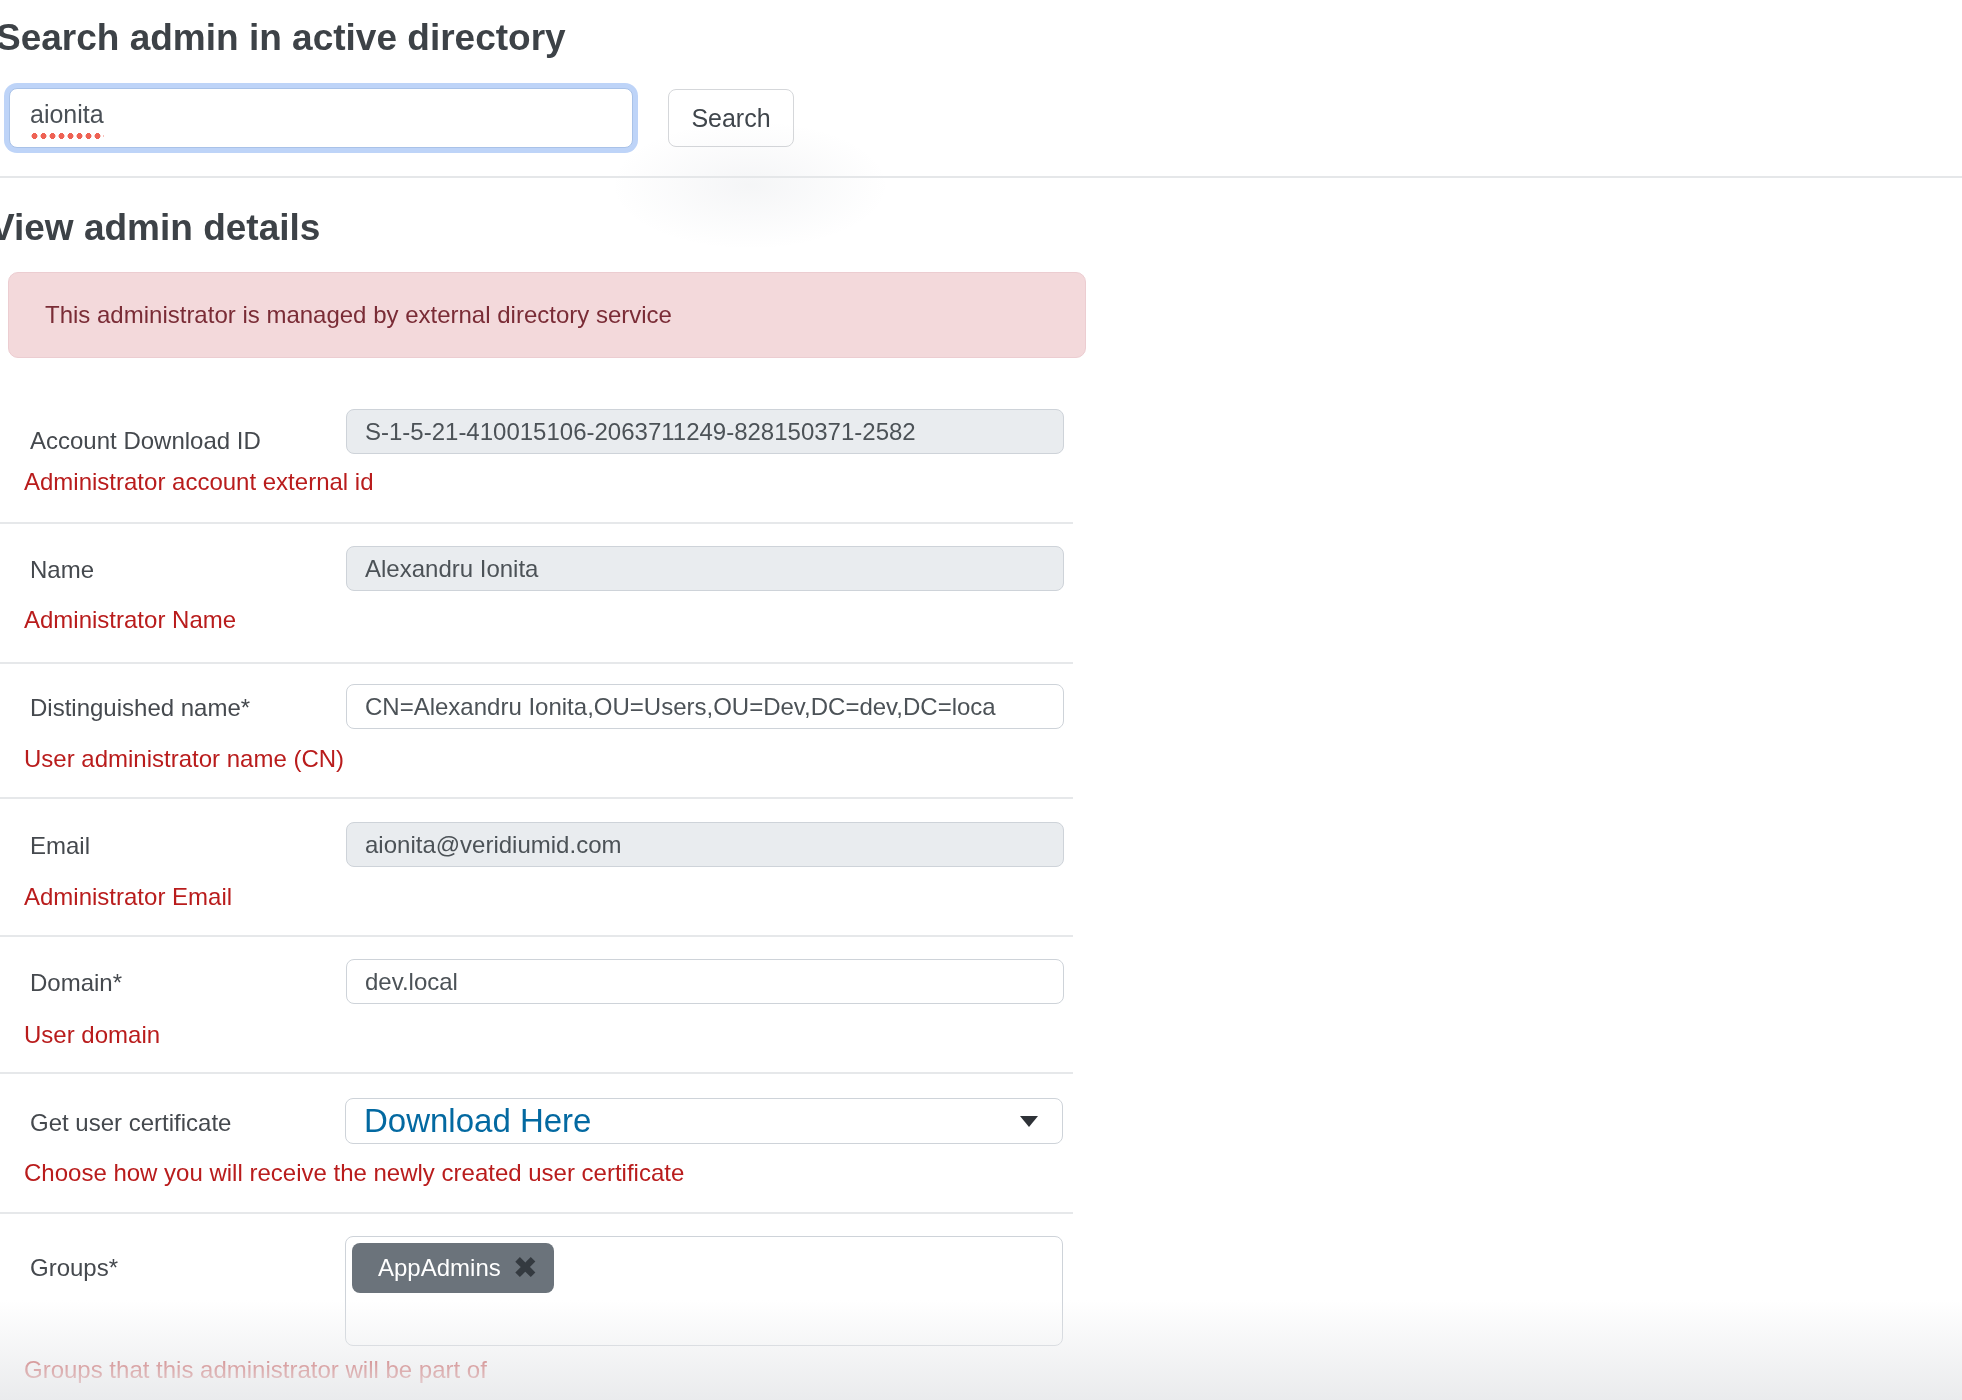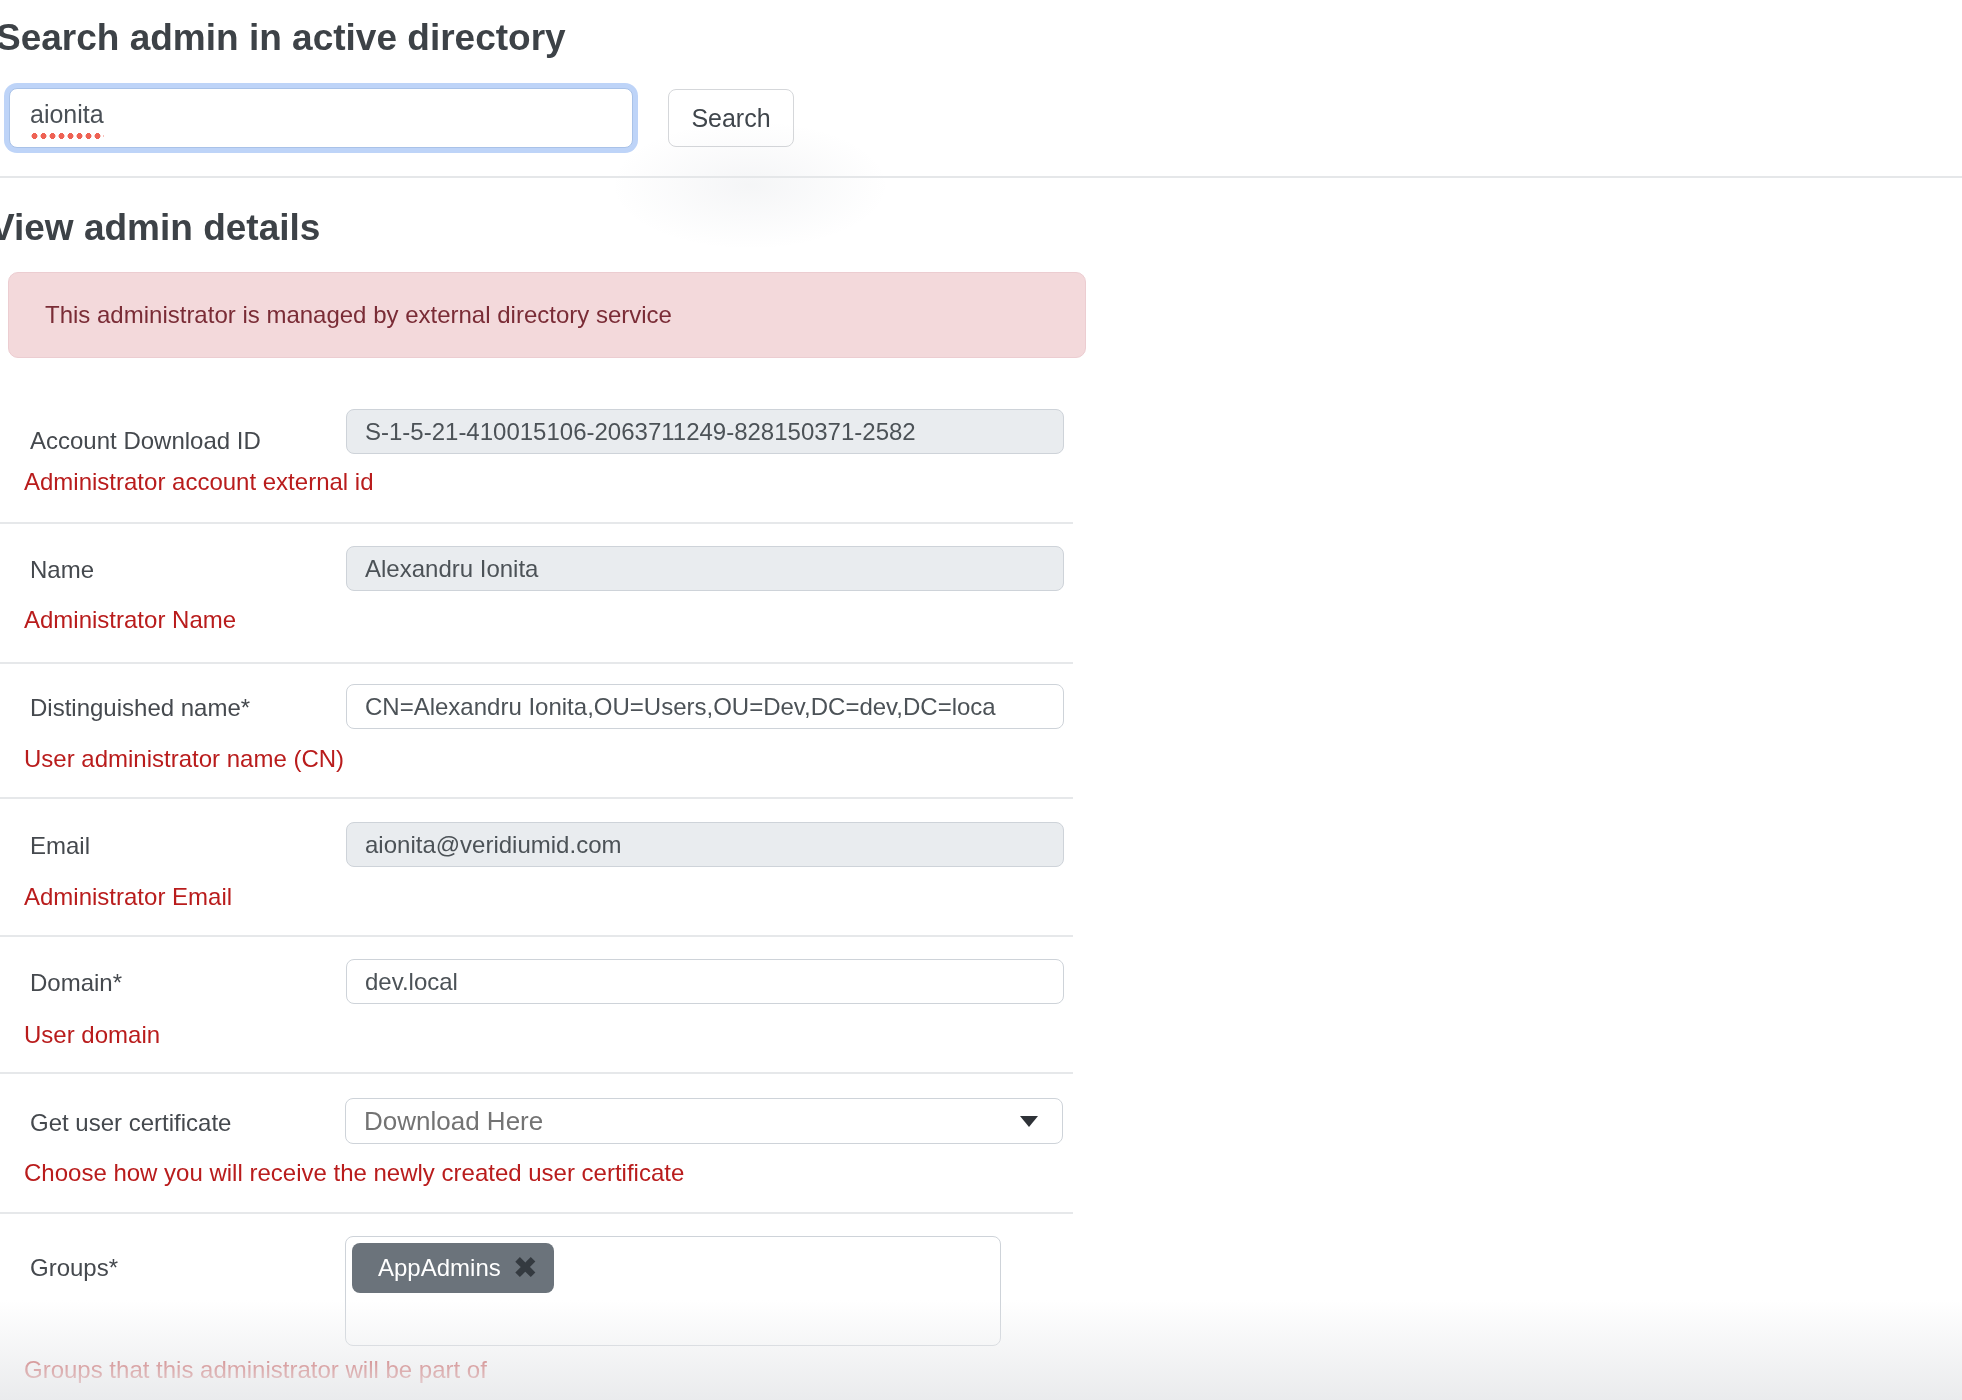--- a/index.html
+++ b/index.html
@@ -74,29 +74,29 @@
     position:absolute;left:0;width:1073px;height:2px;background:#e6e8ea;
   }
 
   
   .fselect{
     position:absolute;left:345px;top:0;width:718px;height:46px;
     box-sizing:border-box;border:1px solid #ced3d9;border-radius:8px;
     background:#ffffff;display:flex;align-items:center;
     padding:0 24px 0 18px;cursor:pointer;
   }
-  .fselect .sel-text{font-size:26px;color:#737373;flex:1;}
+  .fselect .sel-text{font-size:33px;color:#0369a1;flex:1;}
   .caret{
     width:0;height:0;border-left:9px solid transparent;border-right:9px solid transparent;
     border-top:11px solid #2e3237;
   }
 
   
   .groups-box{
-    position:absolute;left:345px;top:0;width:656px;height:110px;
+    position:absolute;left:345px;top:0;width:718px;height:110px;
     box-sizing:border-box;border:1px solid #ced3d9;border-radius:8px;
     background:#ffffff;padding:6px;
   }
   .tag{
     display:inline-flex;align-items:center;
     height:50px;background:#6b737b;border-radius:8px;
     padding:0 16px 0 26px;
   }
   .tag-label{font-size:24px;color:#ffffff;}
   .tag-x{

